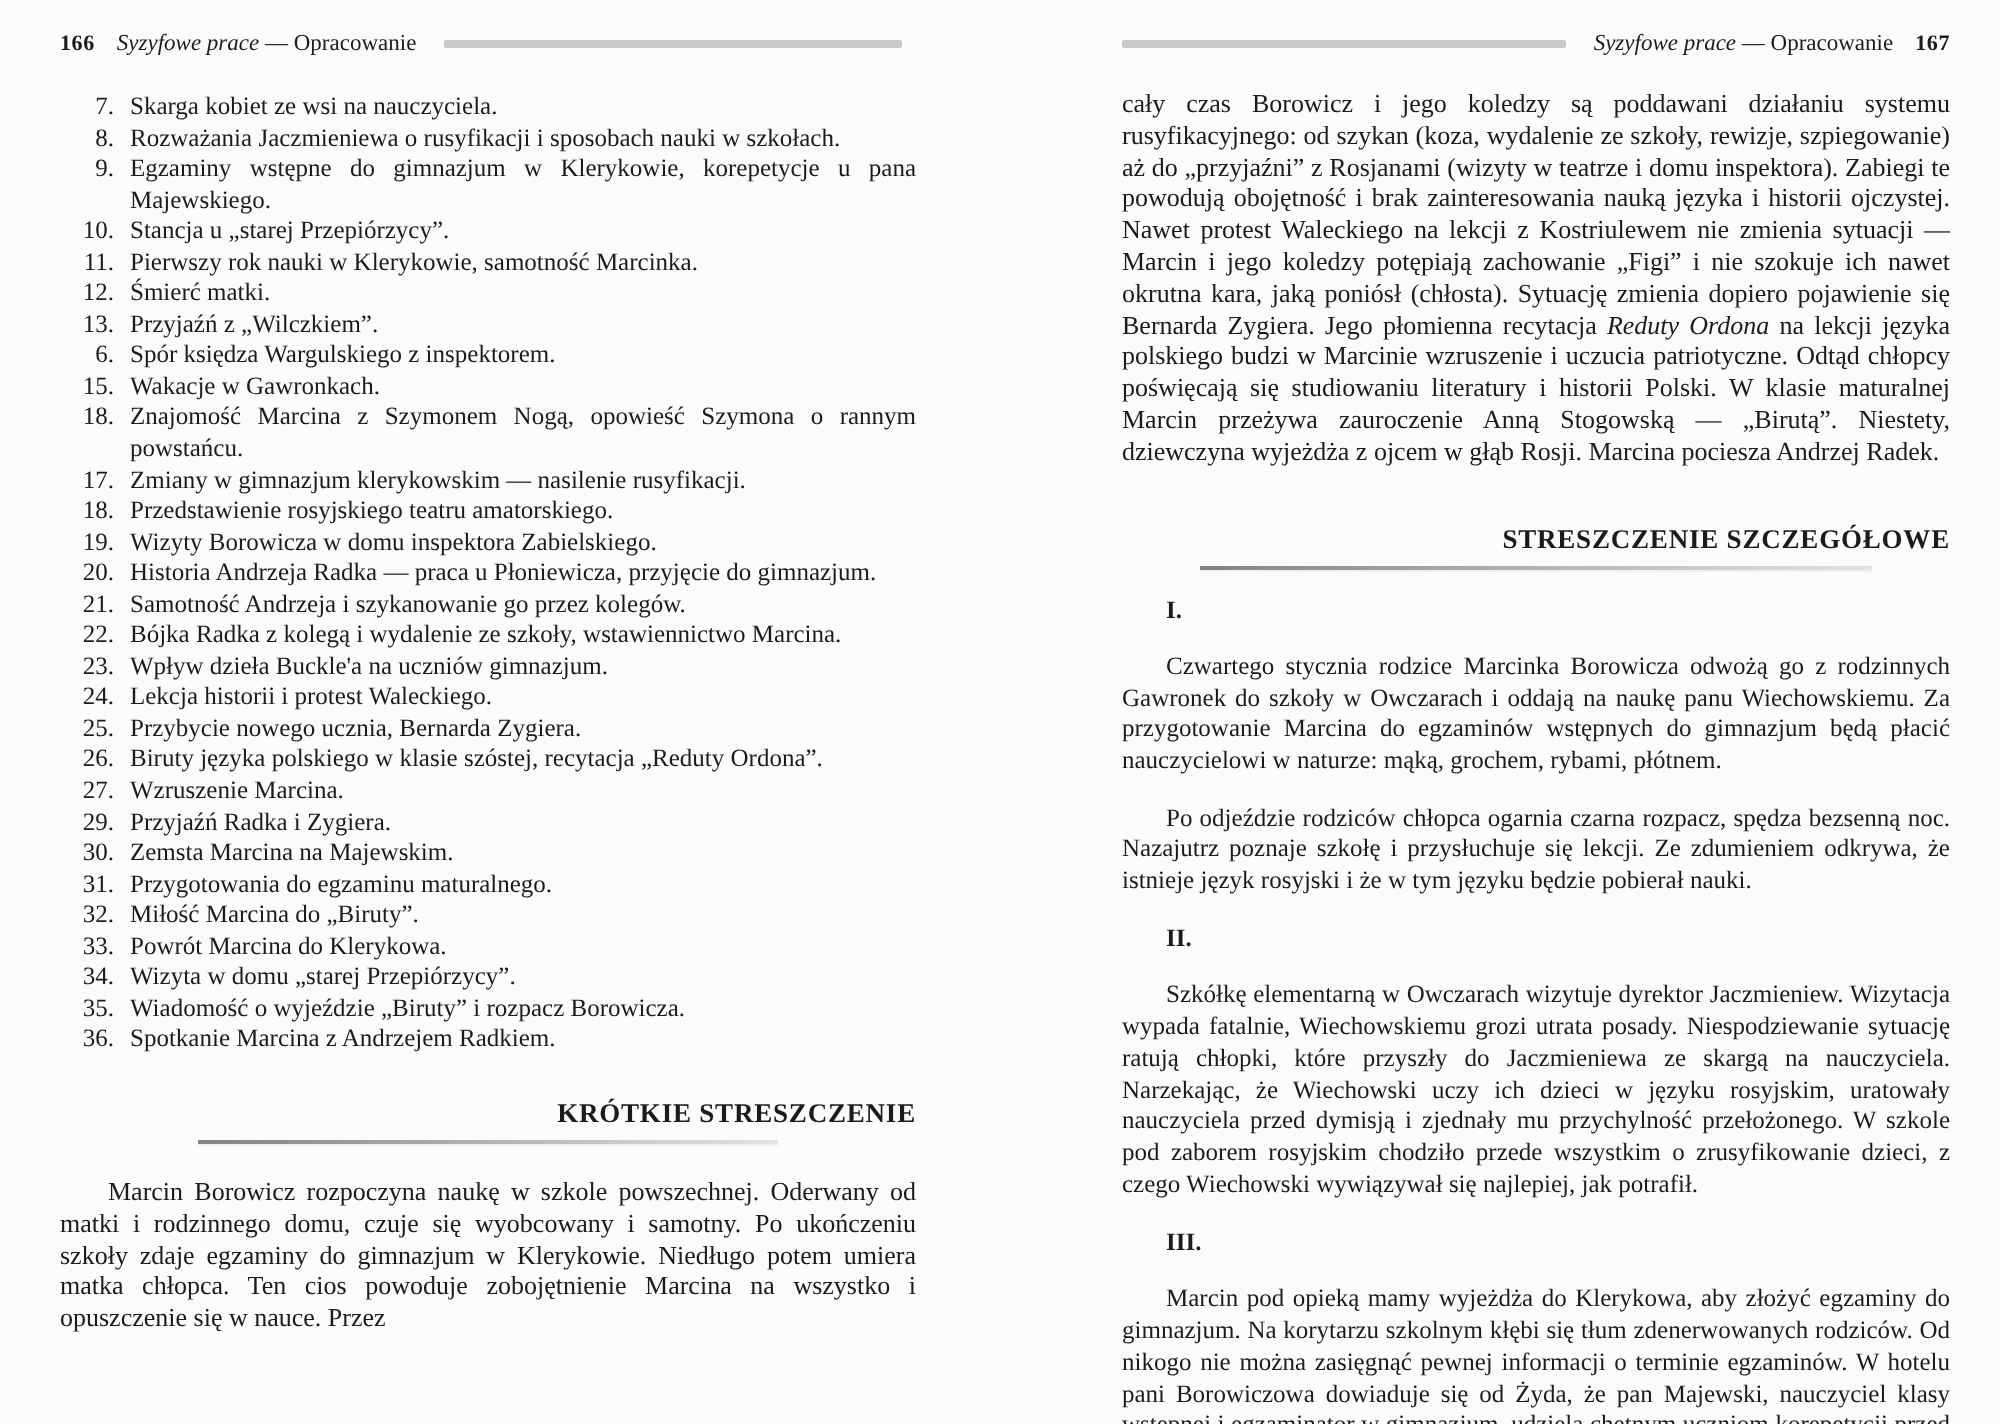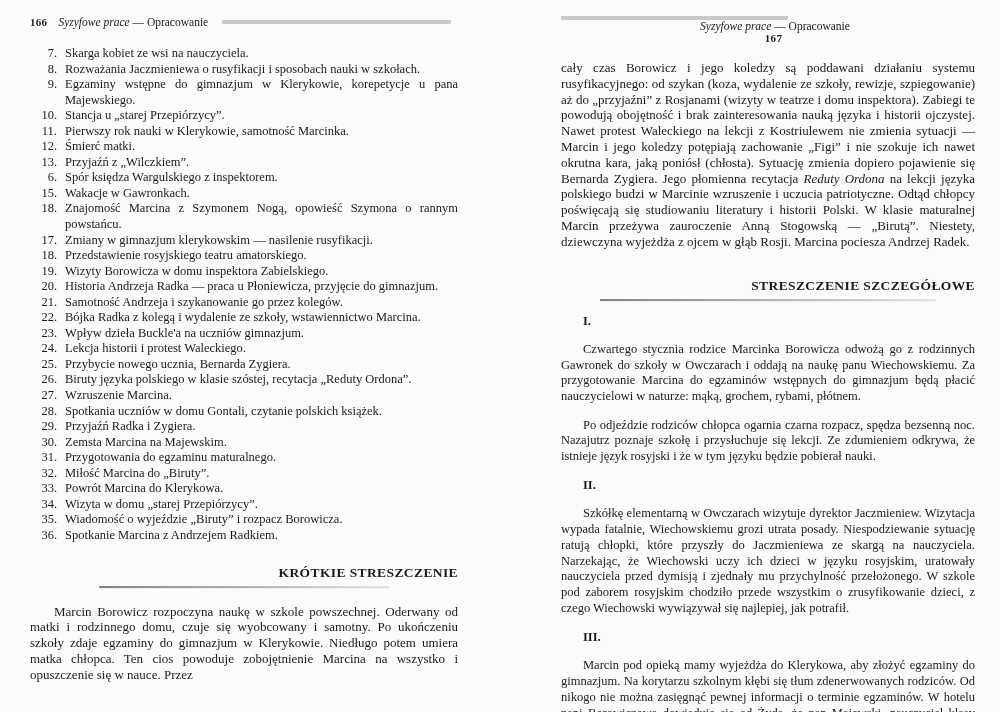--- a/index.html
+++ b/index.html
@@ -13,21 +13,21 @@
   .spread{position:relative;width:1000px;height:712px;overflow:hidden;background:#fbfbfa;}
 
   
   .runhead{display:flex;align-items:center;font-size:11.5px;white-space:nowrap;}
   .runhead .pagenum{font-weight:bold;font-size:11px;font-style:normal;letter-spacing:.3px;}
   .runhead .title-italic{font-style:italic;}
   .runhead .title-rest{font-style:normal;}
   .runhead .bar{height:4px;background:#c9c9c9;border-radius:1px;}
   .runhead-left .pagenum{margin-right:11px;}
   .runhead-left .bar{width:229px;margin-left:14px;}
-  .runhead-right{justify-content:flex-start;flex-direction:column;}
+  .runhead-right{justify-content:flex-start;}
   .runhead-right .bar{width:227px;margin-right:auto;}
   .runhead-right .title-wrap{margin-left:14px;}
   .runhead-right .pagenum{margin-left:11px;}
 
   
   .page-left{position:absolute;left:30px;top:16px;width:428px;}
   .page-right{position:absolute;left:561px;top:16px;width:414px;}
 
   
   .toc{margin-top:18px;font-size:12.5px;line-height:15.55px;}
@@ -165,24 +165,20 @@
         <div class="toc-row">
           <span class="toc-num">26.</span>
           <span class="toc-text">Biruty języka polskiego w klasie szóstej, recytacja „Reduty Ordona”.</span>
         </div>
 
         <div class="toc-row">
           <span class="toc-num">27.</span>
           <span class="toc-text">Wzruszenie Marcina.</span>
         </div>
 
-        <div class="toc-row">
-          <span class="toc-num">28.</span>
-          <span class="toc-text">Spotkania uczniów w domu Gontali, czytanie polskich książek.</span>
-        </div>
 
         <div class="toc-row">
           <span class="toc-num">29.</span>
           <span class="toc-text">Przyjaźń Radka i Zygiera.</span>
         </div>
 
         <div class="toc-row">
           <span class="toc-num">30.</span>
           <span class="toc-text">Zemsta Marcina na Majewskim.</span>
         </div>

